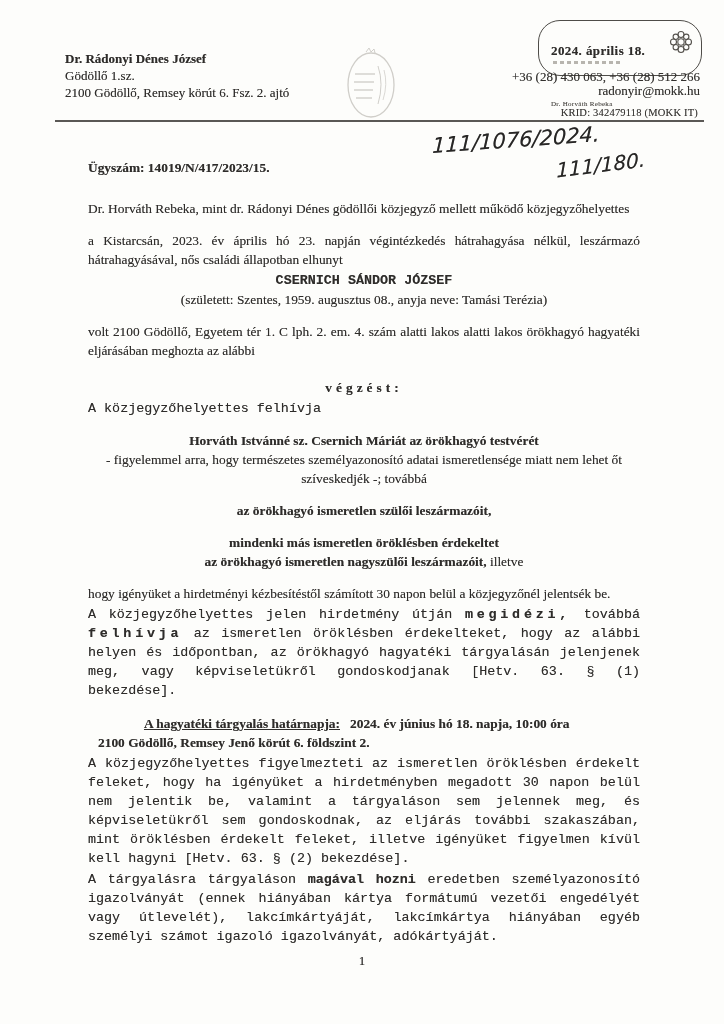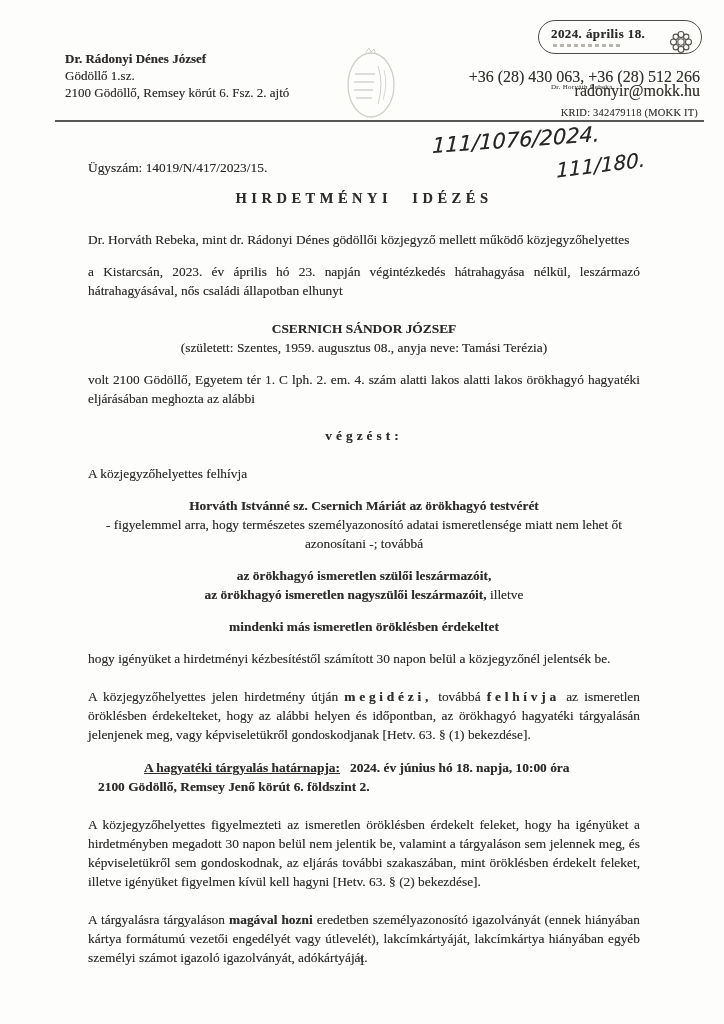--- a/index.html
+++ b/index.html
@@ -7,47 +7,47 @@
     position:relative; width:724px; height:1024px; margin:0 auto;
     background:#fdfdfb; color:#2e2c2a; overflow:hidden;
     font-family:"Liberation Serif","DejaVu Serif",serif;
     text-shadow:0 0 .4px rgba(40,40,40,.45);
   }
   
   .sender{position:absolute; left:65px; top:50px; font-size:13px; line-height:17px;}
   .sender .ln1,.sender .ln2{font-weight:bold;}
   .crest{position:absolute; left:342px; top:46px; opacity:.45;}
   .stamp{
-    position:absolute; left:538px; top:20px; width:164px; height:34px;
+    position:absolute; left:538px; top:20px; width:164px; height:56px;
     border:1.6px solid #4e4c48; border-radius:22px; box-sizing:border-box;
-    padding:5px 34px 4px 12px;
+    padding:22px 34px 4px 12px;
   }
   .stamp-date{font-size:13px; font-weight:bold; letter-spacing:.4px; white-space:nowrap;}
   .stamp-dots{height:3px; margin:2px 0 1px 2px; width:70px;
     background:repeating-linear-gradient(90deg,#9a968e 0 4px,transparent 4px 7px); opacity:.7;}
   .stamp-name{font-size:7px; color:#55524d; letter-spacing:.3px; white-space:nowrap;margin-top:36px;}
   .rosette{position:absolute; right:6px; top:7px;}
-  .contacts{position:absolute; right:24px; top:70px; text-align:right; font-size:16px; line-height:14px; color:#33312e;}
+  .contacts{position:absolute; right:24px; top:70px; text-align:right; font-size:13px; line-height:14px; color:#33312e;}
   .krid{position:absolute; right:26px; top:107px; font-size:10.5px; letter-spacing:.2px; color:#3a3835;padding-left:32px;}
   .rule{position:absolute; left:55px; right:20px; top:120px; height:2px; background:#43413d; opacity:.88;}
   .hand{
     position:absolute; font-family:"DejaVu Sans",sans-serif; font-style:italic;
     color:#272625; font-weight:400;
   }
   .hand1{left:432px; top:128px; font-size:21px; transform:rotate(-4deg) skewX(-6deg);}
   .hand2{left:556px; top:153px; font-size:20px; transform:rotate(-7deg) skewX(-6deg);}
   
   .content{position:absolute; left:88px; right:84px; top:158px; font-size:13.4px; line-height:19px;}
   .b{font-weight:bold;}
   .sp{font-weight:bold; letter-spacing:.28em;}
-  .case{font-weight:normal;}
+  .case{font-weight:bold;}
   .title{margin-top:12px; text-align:center; font-weight:bold; font-size:14.5px;
          letter-spacing:4.5px; word-spacing:12px;}
   .para{text-align:justify;}
-  .mt18{margin-top:22px;} .mt14{margin-top:19px;} .mt13{margin-top:13px;}
+  .mt18{margin-top:22px;} .mt14{margin-top:2px;font-family:Liberation Mono, monospace;} .mt13{margin-top:13px;}
   .center{text-align:center;}
   .vegzest{margin-top:18px; text-align:center; font-weight:bold; letter-spacing:.3em;}
   .hearing{margin-top:14px; font-weight:bold;}
   .hrow{display:flex;}
   .hlabel{width:252px; text-align:right; flex:0 0 auto;text-decoration:underline;}
   .hval{margin-left:10px;}
   .pageno{position:absolute; left:0; right:0; top:953px; text-align:center; font-size:13px;}
 </style>
 </head>
 <body>
@@ -102,42 +102,41 @@
   <div class="krid">KRID: 342479118 (MOKK IT)</div>
   <div class="rule"></div>
 
   <div class="hand hand1">111/1076/2024.</div>
   <div class="hand hand2">111/180.</div>
 
   <div class="content">
 
     <div class="case">Ügyszám: 14019/N/417/2023/15.</div>
 
-    <div class="title">HIRDETMÉNYI IDÉZÉS</div>
 
     <div class="para mt18">Dr. Horváth Rebeka, mint dr. Rádonyi Dénes gödöllői közjegyző mellett működő közjegyzőhelyettes</div>
 
     <div class="para mt13">a Kistarcsán, 2023. év április hó 23. napján végintézkedés hátrahagyása nélkül, leszármazó hátrahagyásával, nős családi állapotban elhunyt</div>
 
     <div class="center b mt14">CSERNICH SÁNDOR JÓZSEF</div>
     <div class="center">(született: Szentes, 1959. augusztus 08., anyja neve: Tamási Terézia)</div>
 
     <div class="para mt13">volt 2100 Gödöllő, Egyetem tér 1. C lph. 2. em. 4. szám alatti lakos alatti lakos örökhagyó hagyatéki eljárásában meghozta az alábbi</div>
 
     <div class="vegzest">végzést:</div>
 
     <div class="mt14">A közjegyzőhelyettes felhívja</div>
 
     <div class="center b mt13">Horváth Istvánné sz. Csernich Máriát az örökhagyó testvérét</div>
-    <div class="center">- figyelemmel arra, hogy természetes személyazonosító adatai ismeretlensége miatt nem lehet őt azonosítani -; továbbá</div>
+    <div class="center">- figyelemmel arra, hogy természetes személyazonosító adatai ismeretlensége miatt nem lehet őt szíveskedjék -; továbbá</div>
 
     <div class="center b mt13">az örökhagyó ismeretlen szülői leszármazóit,</div>
+    <div class="center b mt13">mindenki más ismeretlen öröklésben érdekeltet</div>
+
     <div class="center"><span class="b">az örökhagyó ismeretlen nagyszülői leszármazóit,</span><span> illetve</span></div>
-
-    <div class="center b mt13">mindenki más ismeretlen öröklésben érdekeltet</div>
 
     <div class="para mt13">hogy igényüket a hirdetményi kézbesítéstől számított 30 napon belül a közjegyzőnél jelentsék be.</div>
 
     <div class="para mt14"><span>A közjegyzőhelyettes jelen hirdetmény útján </span><span class="b sp">megidézi,</span><span> továbbá </span><span class="b sp">felhívja</span><span> az ismeretlen öröklésben érdekelteket, hogy az alábbi helyen és időpontban, az örökhagyó hagyatéki tárgyalásán jelenjenek meg, vagy képviseletükről gondoskodjanak [Hetv. 63. § (1) bekezdése].</span></div>
 
     <div class="hearing">
       <div class="hrow">
         <div class="hlabel">A hagyatéki tárgyalás határnapja:</div>
         <div class="hval">2024. év június hó 18. napja, 10:00 óra</div>
       </div>

